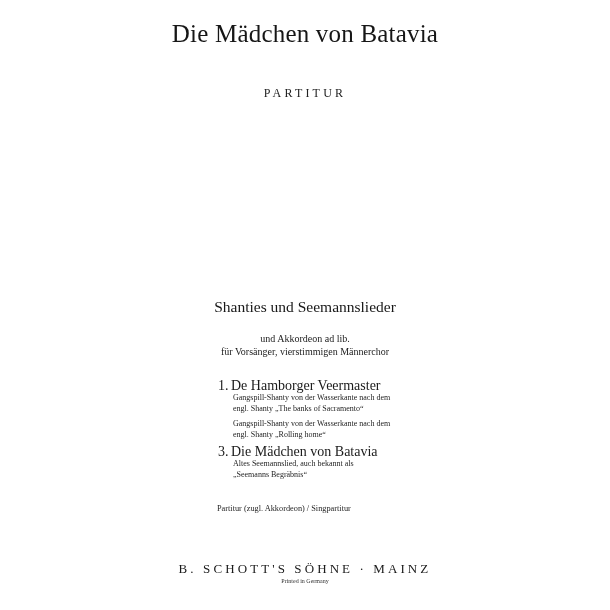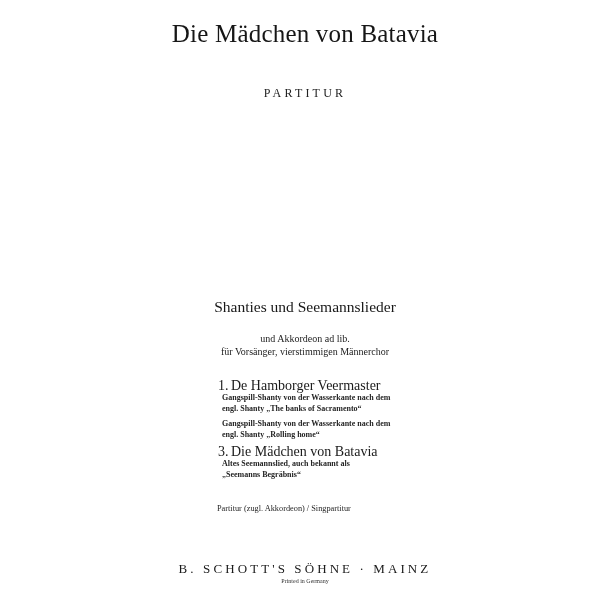--- a/index.html
+++ b/index.html
@@ -48,26 +48,25 @@
     }
     .item { position: relative; margin-bottom: 5px; }
     .item-head {
       font-size: 14px;
       line-height: 14px;
       color: #1a1a1a;
       white-space: nowrap;
     }
     .item-num { display: inline-block; width: 13px; }
     .item-desc {
-      margin-left: 4px;
+      margin-left: 15px;
       font-size: 8px;
       line-height: 10.5px;
       color: #252525;
       white-space: nowrap;
-      font-weight: bold;
     }
     .partitur-note {
       left: 217px;
       top: 504px;
       font-size: 8.3px;
       color: #252525;
       white-space: nowrap;
     }
     .publisher {
       top: 561px;

